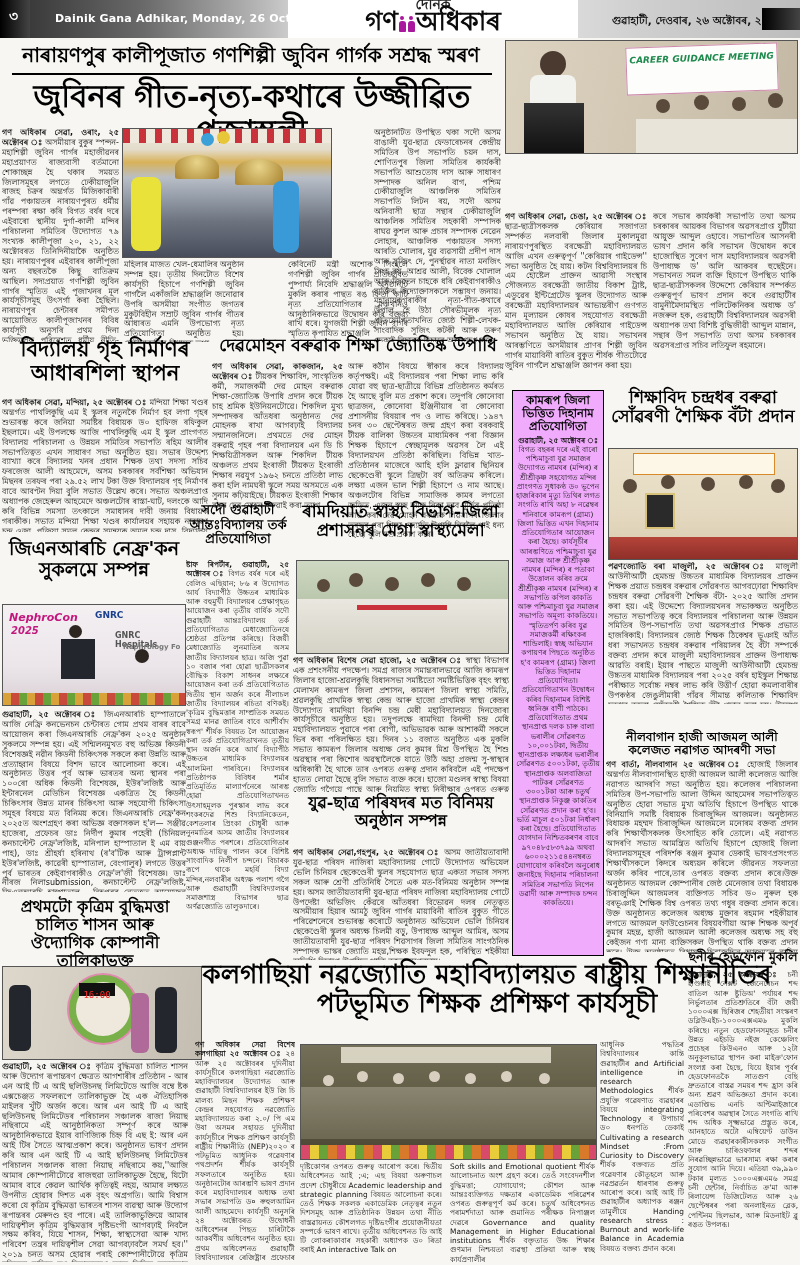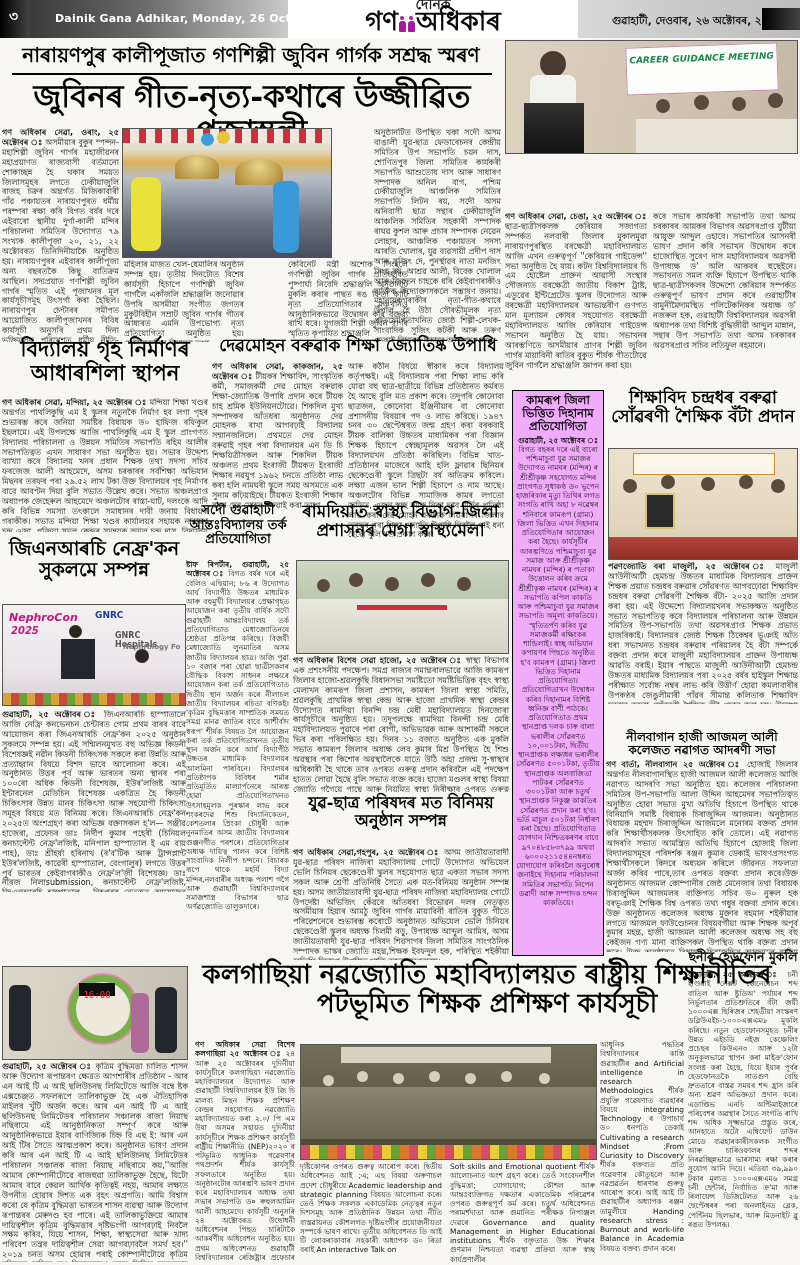--- a/index.html
+++ b/index.html
@@ -134,21 +134,22 @@
     <div class="headdot" style="left:130px;top:26px;width:14px;height:14px;"></div>
     <div class="headdot" style="left:162px;top:30px;width:14px;height:14px;"></div>
     <div class="abs" style="left:36px;top:44px;width:26px;height:32px;background:#2a2a2a;border:2px solid #d8c27a;"></div>
     <div class="abs" style="left:0;bottom:0;width:188px;height:22px;background:linear-gradient(180deg,#b4443a,#8f2f28);"></div>
   </div>
   <p class="abs body" style="left:608px;top:562px;width:190px;height:142px;overflow:hidden;"><b class="by">পৱণজ্যোতি বৰা মাজুলী, ২৫ অক্টোবৰ ঃ</b> <span>মাজুলী আউনীআটী হেমচন্দ্ৰ উচ্চতৰ মাধ্যমিক বিদ্যালয়ৰ প্ৰাক্তন শিক্ষক প্ৰয়াত চন্দ্ৰধৰ বৰুৱাৰ সোঁৱৰণত আগবঢ়োৱা শিক্ষাবিদ চন্দ্ৰধৰ বৰুৱা সোঁৱৰণী শৈক্ষিক বঁটা- ২০২৫ আজি প্ৰদান কৰা হয়। এই উদ্দেশ্যে বিদ্যালয়খনৰ সভাকক্ষত অনুষ্ঠিত সভাত সভাপতিত্ব কৰে বিদ্যালয়ৰ পৰিচালনা আৰু উন্নয়ন সমিতিৰ উপ-সভাপতি তথা অৱসৰপ্ৰাপ্ত শিক্ষক প্ৰভাত হাজৰিকাই। বিদ্যালয়ৰ জ্যেষ্ঠ শিক্ষক ঠিকেশ্বৰ ভূঞাই আঁত ধৰা সভাখনত চন্দ্ৰধৰ বৰুৱাৰ পৰিয়ালৰ হৈ বঁটা সম্পৰ্কে বক্তব্য প্ৰদান কৰে মাজুলী মহাবিদ্যালয়ৰ প্ৰাক্তন উপাধ্যক্ষ আৱতি বৰাই। ইয়াৰ পাছতে মাজুলী আউনীআটী হেমচন্দ্ৰ উচ্চতৰ মাধ্যমিক বিদ্যালয়ৰ পৰা ২০২৫ বৰ্ষৰ হাইস্কুল শিক্ষান্ত পৰীক্ষাত সৰ্বোচ্চ নম্বৰ লাভ কৰি উত্তীৰ্ণ হোৱা কমলাবাৰীৰ উপকণ্ঠৰ জেঙুলীমাৰী গাঁৱৰ সীমান্ত কলিতাক শিক্ষাবিদ চন্দ্ৰধৰ বৰুৱা সোঁৱৰণী শৈক্ষিক বঁটা প্ৰদান কৰা হয়। উল্লেখ্য যে, চন্দ্ৰধৰ বৰুৱাৰ সোঁৱৰণত তেওঁৰ পত্নী নিক্ষ বৰুৱা, পুত্ৰ-বোৱাৰী ক্ৰমে অভিজিৎ বৰুৱা, নৱনীতা বৰা আৰু ড০ দেৱজিৎ বৰুৱা, ড০ মহিমা বৰাই আগবঢ়োৱা এই বঁটাত আছে এখন মানপত্ৰ, গ্ৰন্থ টোপোলা আৰু নগদ দহ হাজাৰ টকা। বঁটা গ্ৰহণ কৰি ছাত্ৰ সীমান্ত কলিতাই এই বঁটাই তেওঁক শিক্ষাৰ ক্ষেত্ৰত উৎসাহিত কৰা বুলি কয় আৰু ইয়াৰ বাবে ৰাইজসকলৰ কৃতজ্ঞতা জনায়। বিদ্যালয়ৰ অধ্যক্ষ জগতজ্যোতি সাতোলাই উদ্দেশ্য ব্যাখ্যা কৰা সভাখনত মাজুলী মহাবিদ্যালয়ৰ প্ৰাক্তন অধ্যক্ষ নকুল চন্দ্ৰ ঠাকুৰীয়াই নিৰ্দিষ্ট বক্তাৰ ভাষণ প্ৰদান কৰে।</span></p>
 
   <div class="abs hl" style="left:606px;top:706px;width:192px;font-size:12px;margin-top:25px;">নীলবাগান হাজী আজমল আলী কলেজত নৱাগত আদৰণী সভা</div>
   <p class="abs body" style="left:606px;top:760px;width:192px;height:192px;overflow:hidden;"><b class="by">গণ বাৰ্তা, নীলবাগান ২৫ অক্টোবৰ ঃ</b> <span>হোজাই জিলাৰ অন্তৰ্গত নীলবাগানস্থিত হাজী আজমল আলী কলেজত আজি নৱাগত আদৰণি সভা অনুষ্ঠিত হয়। কলেজৰ পৰিচালনা সমিতিৰ উপ-সভাপতি আলা উদ্দিন আহমেদৰ সভাপতিত্বত অনুষ্ঠিত হোৱা সভাত মুখ্য অতিথি হিচাপে উপস্থিত থাকে বিনিয়াদি সমষ্টি বিধায়ক চিৰাজুদ্দিন আজমল। অনুষ্ঠানত বিধায়ক মহম্মদ চিৰাজুদ্দিন আজমলে মনোৰম বক্তব্য প্ৰদান কৰি শিক্ষাৰ্থীসকলক উৎসাহিত কৰি তোলে। এই নৱাগত আদৰণি সভাত আমন্ত্ৰিত অতিথি হিচাপে হোজাই জিলা বিদ্যালয়সমূহৰ পৰিদৰ্শক ৰঞ্জন কুমাৰ ডেকাই ভাষণপ্ৰসংগত শিক্ষাৰ্থীসকলে কিদৰে অধ্যয়ন কৰিলে জীৱনত সফলতা অৰ্জন কৰিব পাৰে,তাৰ ওপৰত বক্তব্য প্ৰদান কৰে।উক্ত অনুষ্ঠানত আজমল কোম্পানীৰ জেষ্ঠ মেনেজাৰ তথা বিধায়ক চিৰাজুদ্দিন আজমলৰ ব্যক্তিগত সচিব ড০ নুৰুল হক বৰভূঞাই শৈক্ষিক বিশ্ব ওপৰত তথ্য গধুৰ বক্তব্য প্ৰদান কৰে। উক্ত অনুষ্ঠানত কলেজৰ অধ্যক্ষ মুক্তাৰ ৰহমান শইকীয়াৰ লগতে আজমল ফাউণ্ডেচনৰ বিষয়বৰ্গীয়া আৰু শিক্ষক অপূৰ্ব কুমাৰ মহন্ত, হাজী আজমল আলী কলেজৰ অধ্যক্ষ সহ বহু কেইজন গণ্য মান্য ব্যক্তিসকল উপস্থিত থাকি বক্তব্য প্ৰদান কৰে। উক্ত অনুষ্ঠানত বিধায়ক চিৰাজুদ্দিন আজমলে নাছিম আহমেদ নামৰ শাৰীৰিকভাৱে সক্ষম এগৰাকী ছাত্ৰক ফুলাম গামোচাৰে সম্বৰ্ধনা জনোৱাৰ লগতে ব্যক্তিগত পুঁজিৰ পৰা নগদ দহ হাজাৰ টকা আগবঢ়াই উৎসাহিত কৰে।</span></p>
 
-  <div class="abs photo" style="left:2px;top:966px;width:184px;height:92px;background:linear-gradient(100deg,#ded8cc 0%,#d2ccc0 50%,#c4beb2 100%);">
+  <div class="abs hl" style="left:2px;top:898px;width:186px;font-size:16px;">প্ৰথমটো কৃত্ৰিম বুদ্ধিমত্তা চালিত শাসন আৰু ঔদ্যোগিক কোম্পানী তালিকাভুক্ত</div>
+  <div class="abs photo" style="left:2px;top:966px;width:184px;height:92px;background:linear-gradient(100deg,#ded8cc 0%,#d2ccc0 50%,#c4beb2 100%);padding-left:14px;">
     <div class="abs" style="left:66px;top:8px;width:54px;height:54px;border-radius:50%;border:7px solid #7ab04a;background:#efe9dd;box-shadow:0 0 0 2px #e08ab0;"></div>
     <div class="abs" style="left:76px;top:16px;width:36px;height:13px;background:#111;text-align:center;">
       <span style="color:#ff2a2a;font-size:9px;font-family:'DejaVu Sans Mono',monospace;line-height:13px;">16:00</span>
     </div>
     <div class="abs" style="left:6px;top:18px;width:22px;height:66px;border-radius:6px;background:#23262c;"></div>
     <div class="abs" style="left:152px;top:20px;width:22px;height:66px;border-radius:6px;background:#23262c;"></div>
     <div class="abs" style="left:128px;top:26px;width:18px;height:60px;border-radius:6px;background:#b06a9a;"></div>
   </div>
   <p class="abs body" style="left:2px;top:1062px;width:186px;height:200px;overflow:hidden;"><b class="by">গুৱাহাটী, ২৫ অক্টোবৰ ঃ</b> <span>কৃত্ৰিম বুদ্ধিমত্তা চালিত শাসন আৰু উদ্যোগ ৰূপান্তৰণ ক্ষেত্ৰত আগশাৰীৰ প্ৰতিষ্ঠান - আৰ এন আই টি এ আই ছলিউচনছ লিমিটেডে আজি বম্বে ষ্টক এক্সচেঞ্জত সফলৰূপে তালিকাভুক্ত হৈ এক ঐতিহাসিক মাইলৰ খুঁটি অৰ্জন কৰে। আৰ এন আই টি এ আই ছলিউচনছ লিমিটেডৰ পৰিচালন সঞ্চালক ৰাজা নিয়াছ নছিৰামে এই আনুষ্ঠানিকতা সম্পূৰ্ণ কৰে আৰু আনুষ্ঠানিকভাৱে ইয়াৰ বাণিজ্যিক চিহ্ন বি এছ ই: আৰ এন আই টিৰ সৈতে আত্মপ্ৰকাশ কৰে। অনুষ্ঠানত ভাষণ প্ৰদান কৰি আৰ এন আই টি এ আই ছলিউচনছ লিমিটেডৰ পৰিচালন সঞ্চালক ৰাজা নিয়াছ নছিৰামে কয়,''আজি আমাৰ কোম্পানীটোৱে ৰাজহুৱা তালিকাভুক্ত হৈছে, যিটো আমাৰ বাবে কেৱল আৰ্থিক কৃতিত্বই নহয়, আমাৰ লক্ষ্যত উপনীত হোৱাৰ দিশত এক বৃহৎ অগ্ৰগতি। আমি বিশ্বাস কৰো যে কৃত্ৰিম বুদ্ধিমত্তা ভাৰতৰ শাসন ব্যৱস্থা আৰু উদ্যোগ ৰূপান্তৰৰ মেৰুদণ্ড হব পাৰে। এই তালিকাভুক্তিয়ে আমাৰ দায়িত্বশীল কৃত্ৰিম বুদ্ধিমত্তাৰ দৃষ্টিভংগী আগবঢ়াই নিবলৈ সক্ষম কৰিব, যিয়ে শাসন, শিক্ষা, স্বাস্থ্যসেৱা আৰু খাদ্য পৰিবেশ তন্ত্ৰৰ দায়িত্বশীল সেৱা আগবঢ়াবলৈ সমৰ্থ হব।'' ২০১৯ চনত অসম হোৱাৰ পৰাই কোম্পানীটোৱে কৃত্ৰিম বুদ্ধিমত্তা চালিত মুখ চিনাক্তকৰণ আৰু স্থিতিৰ অনুসন্ধান ব্যৱহাৰৰ ওপৰত কাম কৰি আহিছে, যিয়ে ৩০০ৰো অধিক বিভাগত সামূহিকভাৱে ৩ বিলিয়নৰো অধিক পৰিচয় পৰীক্ষা কৰিছে, যাৰ ফলত ই ভাৰতৰ কৃত্ৰিম বুদ্ধিমত্তাকেন্দ্ৰিক পৰিচয় আৰু পৰিচালনা ব্যৱস্থাৰ সৰ্ববৃহৎ ছফ্টৱেৰ খণ্ডৰ সেৱা আৰু পৰিষেৱা প্ৰদানকাৰী হিচাপে পৰিগণিত হৈছে।</span></p>
 

